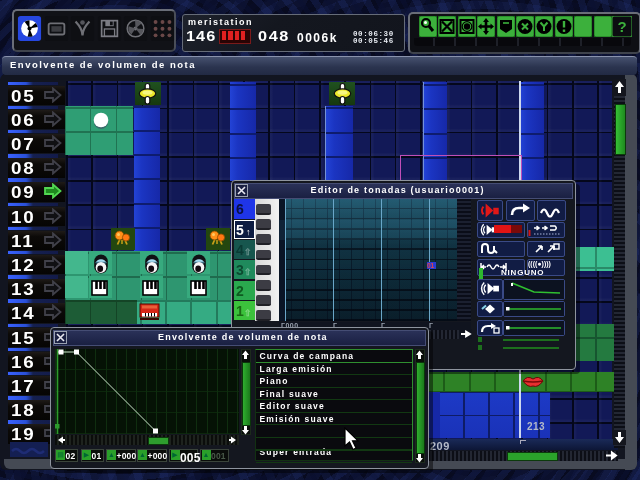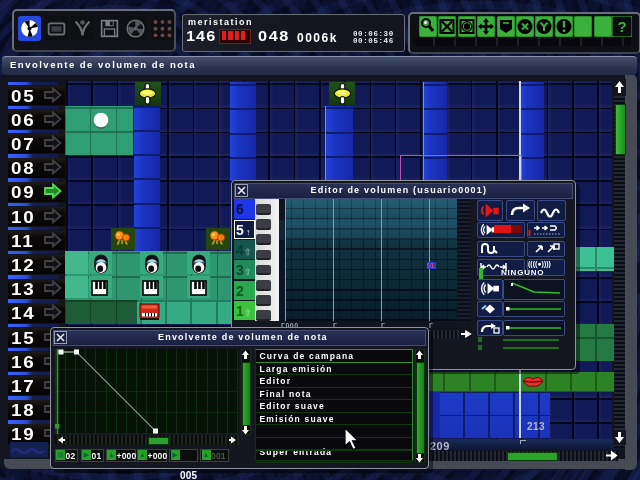--- a/index.html
+++ b/index.html
@@ -430,21 +430,21 @@
  <text x="10" y="16" text-anchor="middle" font-family="Liberation Sans" font-size="15" font-weight="bold" fill="#3cb03c">?</text>
   </svg>
 <div class="abs" style="left:230.5px;top:180px;width:343.0px;height:187.5px;
  background:#14171f;border:1.5px solid #8e949e;border-radius:4px;box-shadow:4px 4px 0 rgba(0,0,0,0.45);"></div>
 <div class="abs" style="left:233.5px;top:183px;width:337.0px;height:13.5px;
  background:linear-gradient(#2a3158,#1a2042);border:1px solid #454d74;"></div>
 <svg class="abs" style="left:234.5px;top:183.5px" width="13" height="13" viewBox="0 0 13 13">
  <rect x="0.5" y="0.5" width="12" height="12" fill="#1a2042" stroke="#9aa2b2" stroke-width="1"></rect>
  <path d="M3,3 L10,10 M10,3 L3,10" stroke="#e8e8f0" stroke-width="1.6"></path>
   </svg>
-<div class="abs px" style="left:310.5px;top:185px;font-size:9px;letter-spacing:1.2px;">Editor  de  volumen  (usuario0001)</div>
+<div class="abs px" style="left:310.5px;top:185px;font-size:9px;letter-spacing:1.2px;">Editor  de  tonadas  (usuario0001)</div>
 <div class="abs" style="left:233.5px;top:199.3px;width:21px;height:19.3px;background:#1f35e8;"></div>
 <div class="abs px" style="left:236px;top:201.3px;font-size:14px;color:#0a1040;">6</div>
 <div class="abs" style="left:233.5px;top:219.60000000000002px;width:21px;height:19.3px;background:#0d1c42;"></div>
 <div class="abs px" style="left:236px;top:221.60000000000002px;font-size:14px;color:#ffffff;">5</div>
 <div class="abs" style="left:233.5px;top:219.60000000000002px;width:21px;height:19.3px;border:1.5px solid #fff;box-sizing:border-box;"></div>
 <div class="abs px" style="left:246px;top:226.60000000000002px;font-size:9px;color:#fff;">↑</div>
 <div class="abs" style="left:233.5px;top:239.9px;width:21px;height:19.3px;background:#17564e;"></div>
 <div class="abs px" style="left:236px;top:241.9px;font-size:14px;color:#0a3a34;">4</div>
 <div class="abs px" style="left:244px;top:246.9px;font-size:9px;color:rgba(255,255,255,0.35);">⇧</div>
 <div class="abs" style="left:233.5px;top:260.20000000000005px;width:21px;height:19.3px;background:#1f8a5c;"></div>
@@ -621,23 +621,23 @@
   </svg>
 <div class="abs" style="left:242px;top:361.5px;width:7px;height:62px;background:linear-gradient(90deg,#2fae2f,#1b7a1b);border:1px solid #0a360a;"></div>
 <svg class="abs" style="left:241px;top:424.5px" width="9" height="10" viewBox="0 0 9 10">
     <path d="M4.5,9.5 L8,5 L6,5 L6,1 L3,1 L3,5 L1,5 Z" fill="#fff"></path>
   </svg>
 <div class="abs" style="left:254.5px;top:348.5px;width:158.5px;height:112.5px;background:#0a0a0e;border:1px solid #123012;border-top:1.2px solid #2f8f2f;border-right:1.2px solid #2f8f2f;box-sizing:border-box;"></div>
 <div class="abs px" style="left:259.5px;top:351.0px;font-size:8.5px;letter-spacing:1.2px;">Curva de campana</div>
 <div class="abs" style="left:255.5px;top:361.5px;width:156.5px;height:1.2px;background:#2f8f2f;"></div>
 <div class="abs px" style="left:259.5px;top:363.55px;font-size:8.5px;letter-spacing:1.2px;">Larga emisión</div>
 <div class="abs" style="left:255.5px;top:374.05px;width:156.5px;height:1.2px;background:#123812;"></div>
-<div class="abs px" style="left:259.5px;top:376.1px;font-size:8.5px;letter-spacing:1.2px;">Editor</div>
+<div class="abs px" style="left:259.5px;top:376.1px;font-size:8.5px;letter-spacing:1.2px;">Piano</div>
 <div class="abs" style="left:255.5px;top:386.6px;width:156.5px;height:1.2px;background:#123812;"></div>
-<div class="abs px" style="left:259.5px;top:388.65px;font-size:8.5px;letter-spacing:1.2px;">Final nota</div>
+<div class="abs px" style="left:259.5px;top:388.65px;font-size:8.5px;letter-spacing:1.2px;">Final suave</div>
 <div class="abs" style="left:255.5px;top:399.15px;width:156.5px;height:1.2px;background:#123812;"></div>
 <div class="abs px" style="left:259.5px;top:401.2px;font-size:8.5px;letter-spacing:1.2px;">Editor suave</div>
 <div class="abs" style="left:255.5px;top:411.7px;width:156.5px;height:1.2px;background:#123812;"></div>
 <div class="abs px" style="left:259.5px;top:413.75px;font-size:8.5px;letter-spacing:1.2px;">Emisión suave</div>
 <div class="abs" style="left:255.5px;top:424.25px;width:156.5px;height:1.2px;background:#123812;"></div>
 <div class="abs px" style="left:259.5px;top:447px;font-size:8.5px;letter-spacing:1.2px;">Super entrada</div>
 <div class="abs" style="left:255.5px;top:436.8px;width:156.5px;height:1.2px;background:#123812;"></div>
 <div class="abs" style="left:255.5px;top:449.35px;width:156.5px;height:1.2px;background:#123812;"></div>
 <div class="abs" style="left:255.5px;top:461.9px;width:156.5px;height:1.2px;background:#123812;"></div>
 <div class="abs" style="left:414.5px;top:348.5px;width:10px;height:114px;background:#0a0e0a;border:1px solid #1c2a1c;box-sizing:border-box;"></div>
@@ -666,18 +666,18 @@
 <div class="abs" style="left:82.0px;top:450px;width:9px;height:10px;background:#2aa02a;font-size:7px;color:#063;line-height:10px;text-align:center;">▶</div>
 <div class="abs px" style="left:91.5px;top:450.5px;font-size:8.5px;letter-spacing:0.2px;color:#fff;">01</div>
 <div class="abs" style="left:105.5px;top:448.5px;width:30px;height:13px;background:#0a0d0a;border:1px solid #3a443a;box-sizing:border-box;"></div>
 <div class="abs" style="left:107.0px;top:450px;width:9px;height:10px;background:#2aa02a;font-size:7px;color:#063;line-height:10px;text-align:center;">▲</div>
 <div class="abs px" style="left:116.5px;top:450.5px;font-size:8.5px;letter-spacing:0.2px;color:#fff;">+000</div>
 <div class="abs" style="left:136.5px;top:448.5px;width:30px;height:13px;background:#0a0d0a;border:1px solid #3a443a;box-sizing:border-box;"></div>
 <div class="abs" style="left:138.0px;top:450px;width:9px;height:10px;background:#2aa02a;font-size:7px;color:#063;line-height:10px;text-align:center;">▲</div>
 <div class="abs px" style="left:147.5px;top:450.5px;font-size:8.5px;letter-spacing:0.2px;color:#fff;">+000</div>
 <div class="abs" style="left:169px;top:448.5px;width:28.5px;height:13px;background:#0a0d0a;border:1px solid #3a443a;box-sizing:border-box;"></div>
 <div class="abs" style="left:170.5px;top:450px;width:9px;height:10px;background:#2aa02a;font-size:7px;color:#063;line-height:10px;text-align:center;">▶</div>
-<div class="abs px" style="left:180px;top:450.5px;font-size:10px;letter-spacing:0.2px;color:#fff;margin-top:19px;">005</div>
+<div class="abs px" style="left:180px;top:450.5px;font-size:12px;letter-spacing:0.2px;color:#fff;">005</div>
 <div class="abs" style="left:200px;top:448.5px;width:29px;height:13px;background:#0a0d0a;border:1px solid #3a443a;box-sizing:border-box;"></div>
 <div class="abs" style="left:201.5px;top:450px;width:9px;height:10px;background:#2aa02a;font-size:7px;color:#063;line-height:10px;text-align:center;">▲</div>
 <div class="abs px" style="left:211px;top:450.5px;font-size:8.5px;letter-spacing:0.2px;color:#4a5a4a;">001</div>
 <svg class="abs" style="left:343.5px;top:427px" width="16" height="24" viewBox="0 0 16 24">
  <path d="M1,1 L1,19 L5.5,15 L9,22.5 L12,21 L8.5,13.8 L14,13.8 Z" fill="#fff" stroke="#000" stroke-width="1.2"></path>
   </svg>
 </body></html>

